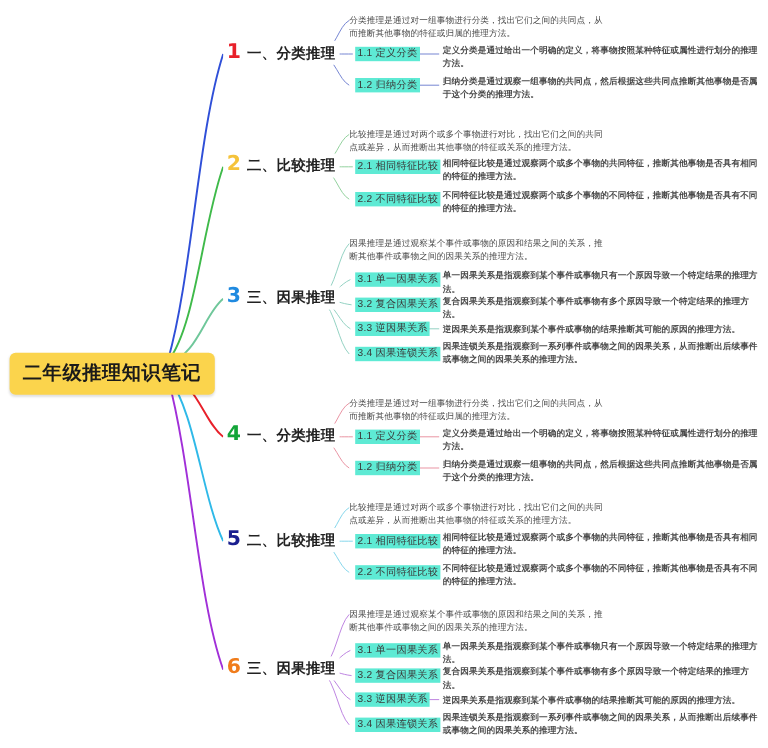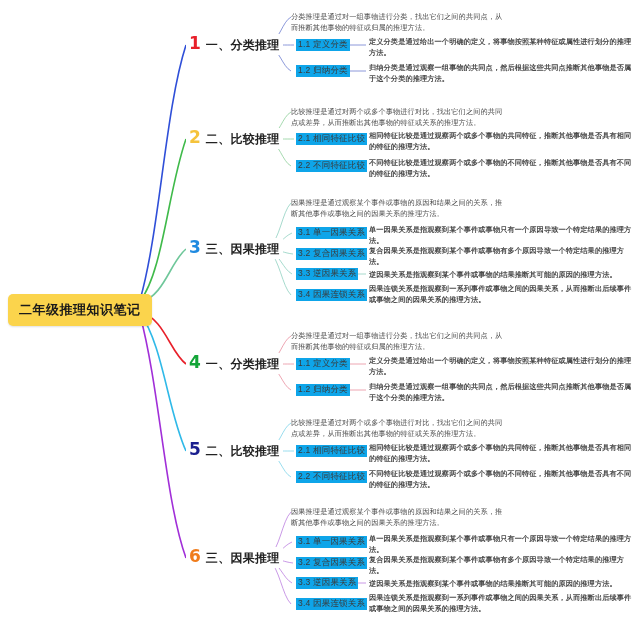--- a/index.html
+++ b/index.html
@@ -32,21 +32,21 @@
   .node {
     position: absolute;
     white-space: nowrap;
   }
   
   .root-node {
     left: 8px;
     top: 294px;
     background: #fbd44c;
     color: #1a1a1a;
-    font-size: 13px;
+    font-size: 16px;
     font-weight: bold;
     padding: 7px 11px;
     border-radius: 5px;
     letter-spacing: 0.5px;
     box-shadow: 0 1px 2px rgba(0,0,0,0.12);
   }
   
   .l1 {
     display: flex;
     align-items: baseline;
@@ -64,21 +64,21 @@
     font-size: 12px;
     font-weight: bold;
     color: #222222;
     letter-spacing: 0.3px;
   }
   
   .l2 {
     font-size: 8.5px;
     color: #3a3a3a;
     letter-spacing: 0.2px;
-    background: #0ea5e9;
+    background: #5eead4;
     padding: 0 2px;
   }
   
   .desc {
     font-size: 7.2px;
     line-height: 1.55;
     color: #4a4a4a;
     white-space: normal;
     letter-spacing: 0.1px;
   }

